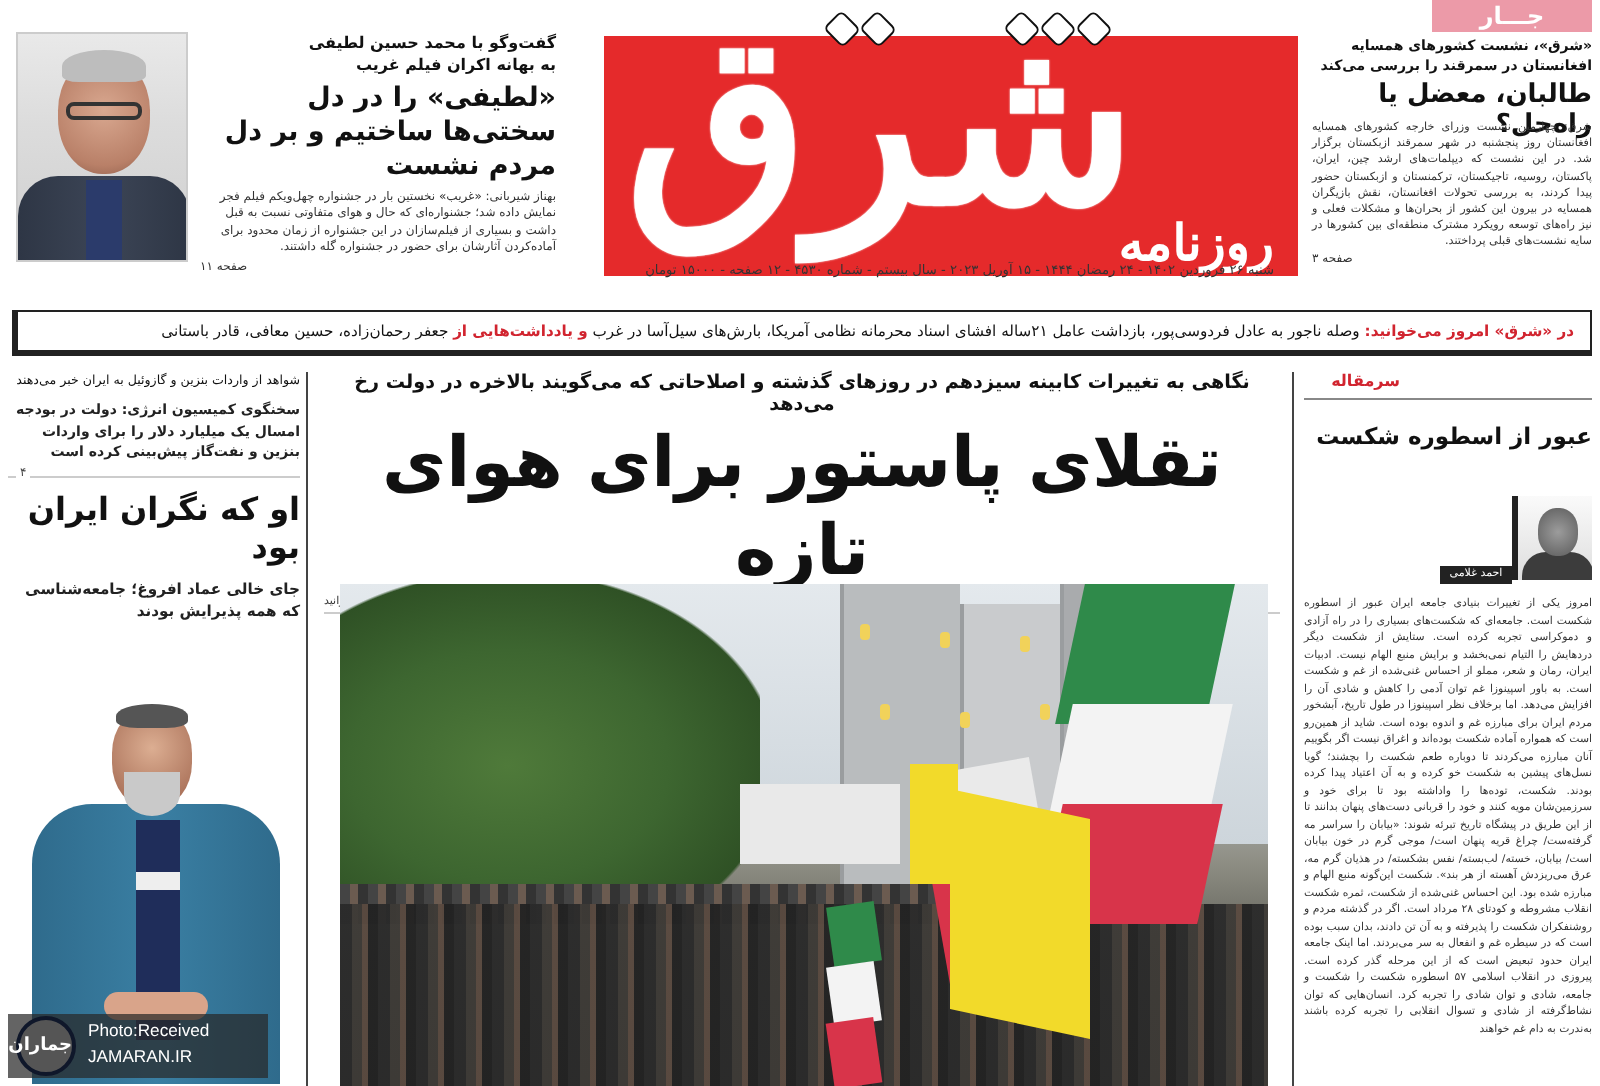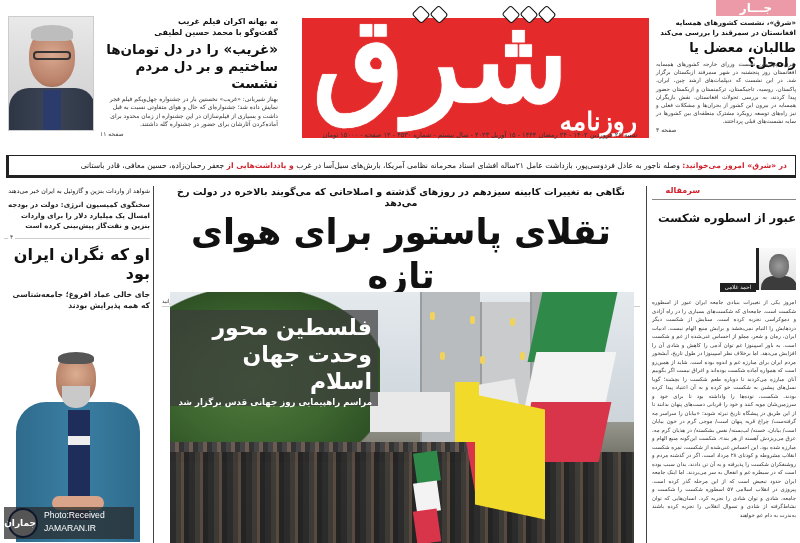--- a/index.html
+++ b/index.html
@@ -109,23 +109,23 @@
 
 <div id="interview" class="abs">
   <div class="photo">
     <div class="jacket"></div>
       <div class="shirt"></div>
     <div class="head"></div>
       <div class="hair"></div>
       <div class="glasses"></div>
   </div>
   <div class="text">
+    <div class="kicker">گفت‌وگو با محمد حسین لطیفی</div>
     <div class="kicker">به بهانه اکران فیلم غریب</div>
-    <div class="kicker">گفت‌وگو با محمد حسین لطیفی</div>
-    <div class="headline">«غریب» را در دل تومان‌ها ساختیم و بر دل مردم نشست</div>
+    <div class="headline">«لطیفی» را در دل سختی‌ها ساختیم و بر دل مردم نشست</div>
     <div class="body">بهناز شیربانی: «غریب» نخستین بار در جشنواره چهل‌ویکم فیلم فجر نمایش داده شد؛ جشنواره‌ای که حال و هوای متفاوتی نسبت به قبل داشت و بسیاری از فیلم‌سازان در این جشنواره از زمان محدود برای آماده‌کردن آثارشان برای حضور در جشنواره گله داشتند.</div>
     <div class="page">صفحه ۱۱</div>
   </div>
 </div>
 
 <div id="masthead" class="abs">
   <div class="red"></div>
   <div class="logo-dots" style="left:110px;"><span class="dot"></span><span class="dot"></span></div>
   <div class="logo-dots" style="left:200px;"><span class="dot"></span><span class="dot"></span><span class="dot"></span></div>
   <div class="logo-main">شرق</div>
@@ -203,25 +203,20 @@
   <div class="flag" style="left:360px;top:60px;width:80px;height:60px;background:#f3f3f3;transform:skewX(-12deg);"></div>
   <div class="flag" style="left:355px;top:110px;width:80px;height:60px;background:#d8344a;transform:skewX(-12deg);"></div>
   <div class="flag" style="left:305px;top:90px;width:45px;height:60px;background:#eaeaea;transform:rotate(-10deg);"></div>
   <div class="flag" style="left:300px;top:140px;width:40px;height:60px;background:#d8344a;transform:rotate(-10deg);"></div>
   <div class="flag" style="left:305px;top:110px;width:70px;height:110px;background:#f2da2a;transform:skewY(12deg);"></div>
   <div class="flag" style="left:285px;top:90px;width:24px;height:60px;background:#f2da2a;"></div>
   <div class="flag" style="left:245px;top:160px;width:24px;height:30px;background:#2f8a4a;transform:rotate(-8deg);"></div>
   <div class="flag" style="left:245px;top:190px;width:24px;height:30px;background:#f3f3f3;transform:rotate(-8deg);"></div>
   <div class="flag" style="left:245px;top:218px;width:24px;height:33px;background:#d8344a;transform:rotate(-8deg);"></div>
   <div class="flag" style="left:200px;top:100px;width:80px;height:40px;background:#e9e9e9;"></div>
-  <div class="overlay">
-    <div class="h1">فلسطین محور</div>
-    <div class="h1">وحدت جهان اسلام</div>
-    <div class="sub">مراسم راهپیمایی روز جهانی قدس برگزار شد</div>
-  </div>
 </div>
 
 <div id="editorial" class="abs">
   <div class="vrule"></div>
   <div class="label">سرمقاله</div>
   <div class="hr"></div>
   <div class="headline">عبور از اسطوره شکست</div>
   <div class="author-photo">
       <div class="b"></div>
       <div class="h"></div>

